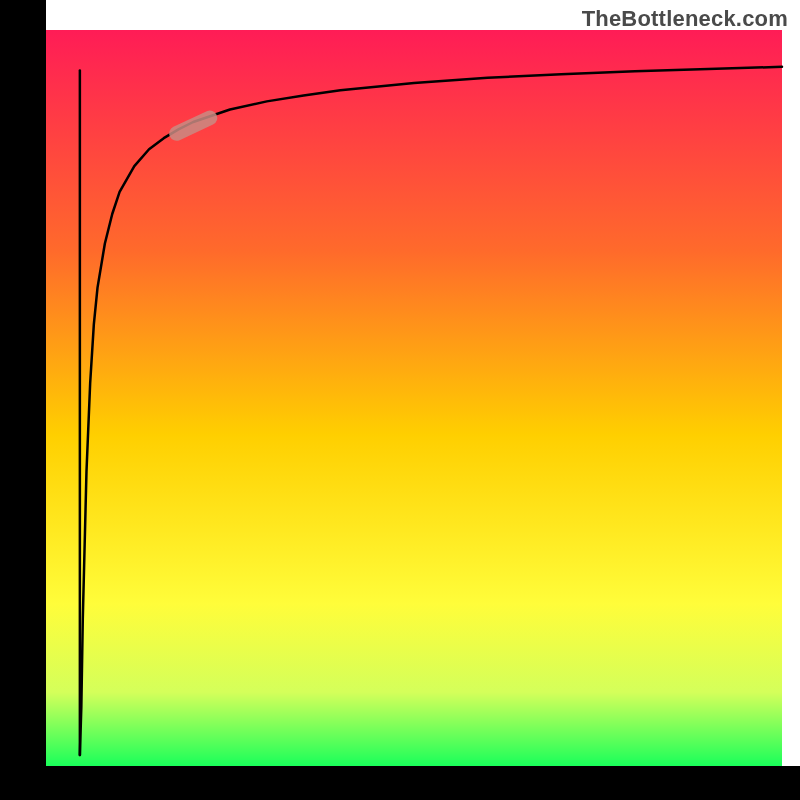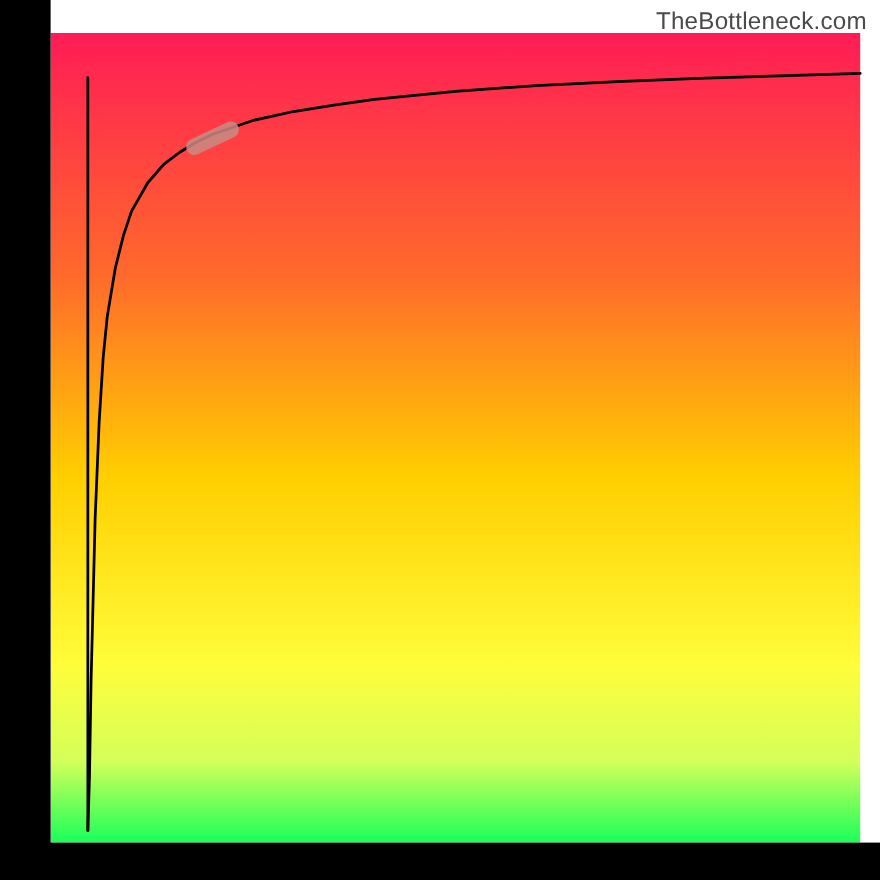--- a/index.html
+++ b/index.html
@@ -4,21 +4,21 @@
 <style>
   * { margin: 0; padding: 0; box-sizing: border-box; }
   html, body { width: 800px; height: 800px; overflow: hidden; background: #fff; font-family: Arial, Helvetica, sans-serif; }
   .wrap { position: relative; width: 800px; height: 800px; }
   .watermark {
     position: absolute;
     top: 6px;
     right: 12px;
     font-size: 22px;
     color: #4a4a4a;
-    font-weight: 400;
+    font-weight: 700;
     letter-spacing: 0.2px;
     z-index: 5;
     text-align: center;
   }
   svg.chart { position: absolute; inset: 0; }
 </style>
 </head>
 <body>
 
 <div class="wrap">

